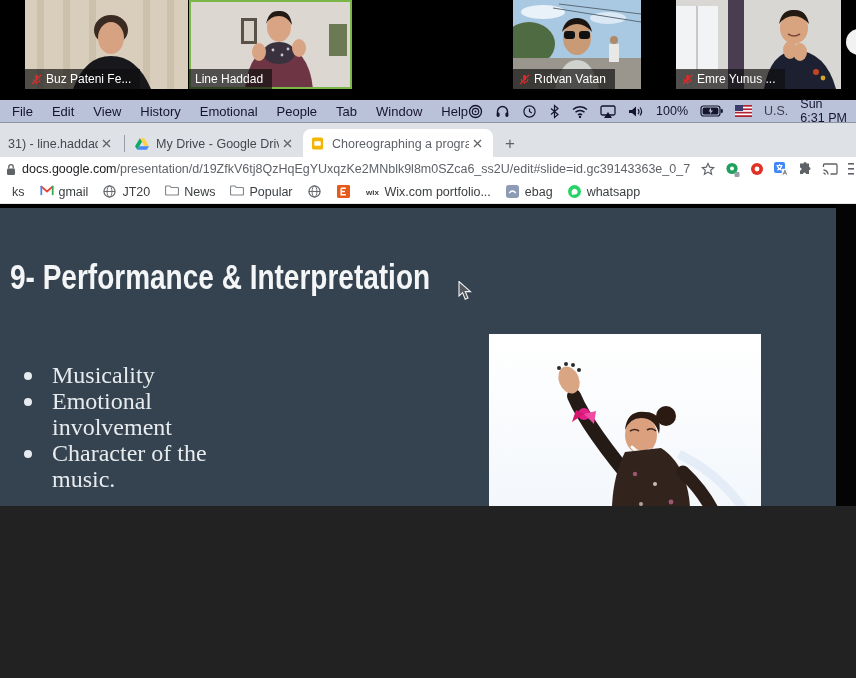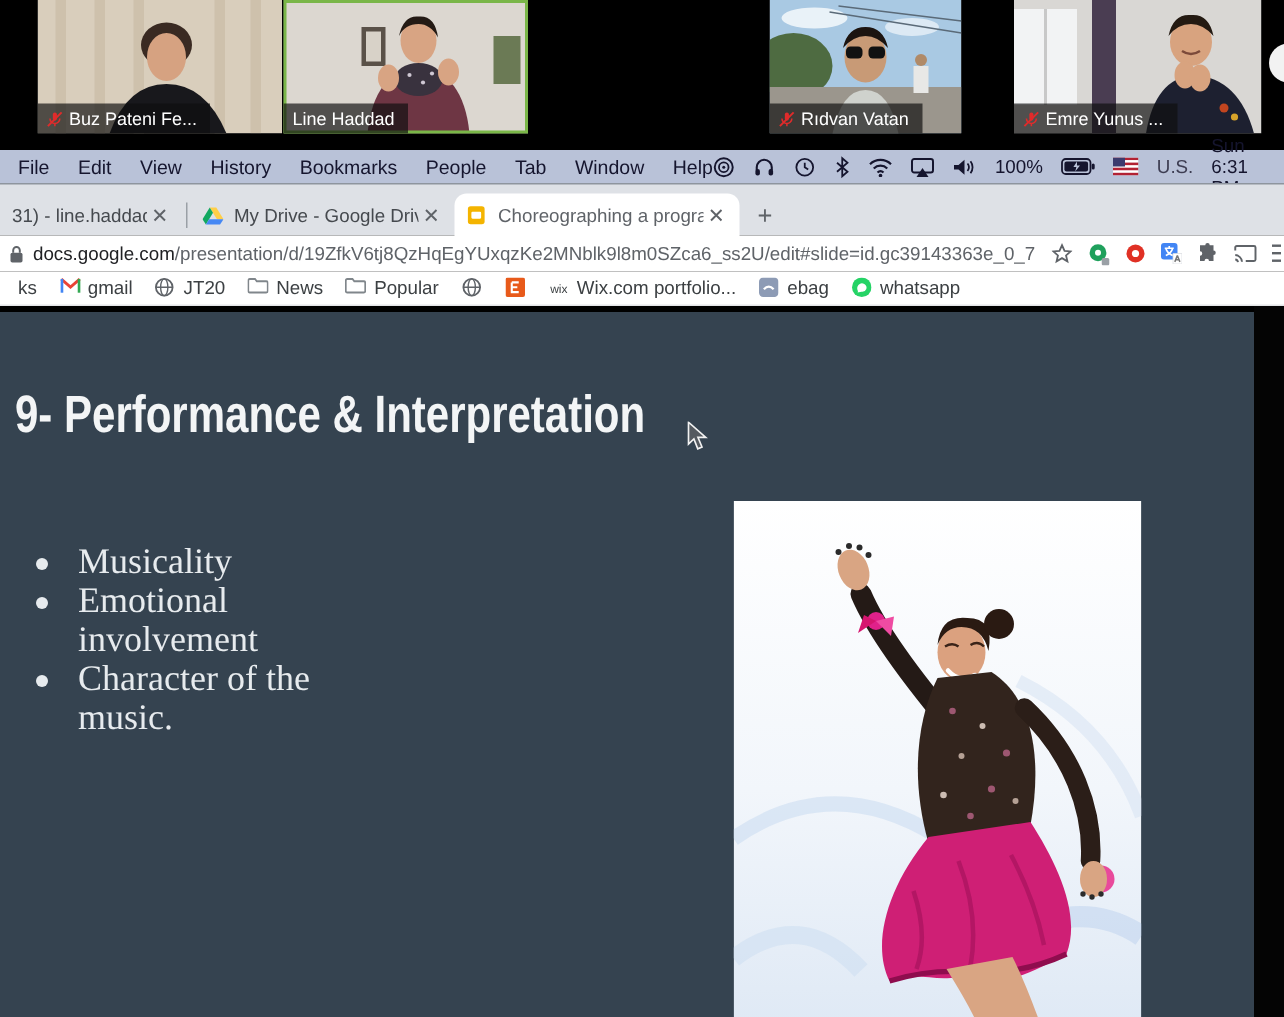--- a/index.html
+++ b/index.html
@@ -1,18 +1,18 @@
 <!DOCTYPE html>
 <html><head>
 <meta charset="utf-8">
 <style>
   * { margin:0; padding:0; box-sizing:border-box; }
   html,body { background:#222; }
   .screen {
-    position:relative; width:856px; height:678px; overflow:hidden;
+    position:relative; width:856px; height:506px; overflow:hidden;
     background:#000; font-family:"Liberation Sans", sans-serif;
   }
   
   .zoom-strip { position:absolute; left:0; top:0; width:856px; height:100px; background:#000; }
   .tile { position:absolute; top:0; height:89px; overflow:hidden; background:#333; }
   .tile svg { display:block; width:100%; height:100%; }
   .tile.active { outline:2px solid #7ab648; outline-offset:-2px; }
   .tile-label {
     position:absolute; left:0; bottom:0; display:flex; align-items:center; gap:4px;
     background:rgba(15,15,15,.68); color:#fff; font-size:12px; line-height:14px;
@@ -189,21 +189,21 @@
 
     <div class="scroll-circle"></div>
   </div>
 
   <div class="menubar">
     <div class="menus">
       <span>File</span>
       <span>Edit</span>
       <span>View</span>
       <span>History</span>
-      <span>Bookmarks</span>
+      <span>Emotional</span>
       <span>People</span>
       <span>Tab</span>
       <span>Window</span>
       <span>Help</span>
     </div>
     <div class="status">
       <span class="mb-icon">
         <svg width="15" height="15" viewBox="0 0 15 15">
             <circle cx="7.5" cy="7.5" r="6" fill="none" stroke="#15152e" stroke-width="1.3"></circle>
             <circle cx="7.5" cy="7.5" r="3.2" fill="none" stroke="#15152e" stroke-width="1.2"></circle>
@@ -422,21 +422,21 @@
     </span>
     <span class="bm">
       <span class="bm-ico">
         <svg viewBox="0 0 14 14" width="13" height="13">
             <rect width="14" height="14" rx="1.5" fill="#e85a1a"></rect>
             <path d="M4.5 3.5 h5 M4.5 3.5 v7 h5 M4.5 7 h4" stroke="#fff" stroke-width="1.5" fill="none"></path>
           </svg>
       </span>
     </span>
     <span class="bm">
-      <span class="bm-ico" style="align-items:center;justify-content:center;font-size:8px;font-weight:400;color:#3c4043;">wix</span>
+      <span class="bm-ico" style="align-items:center;justify-content:center;font-size:8px;font-weight:700;color:#3c4043;">wix</span>
       <span>Wix.com portfolio...</span>
     </span>
     <span class="bm">
       <span class="bm-ico">
         <svg viewBox="0 0 14 14" width="13" height="13">
             <rect width="14" height="14" rx="3" fill="#8d9bb5"></rect>
             <path d="M3.5 8.5 q3.5-4 7 0" stroke="#fff" stroke-width="1.6" fill="none"></path>
           </svg>
       </span>
       <span>ebag</span>

